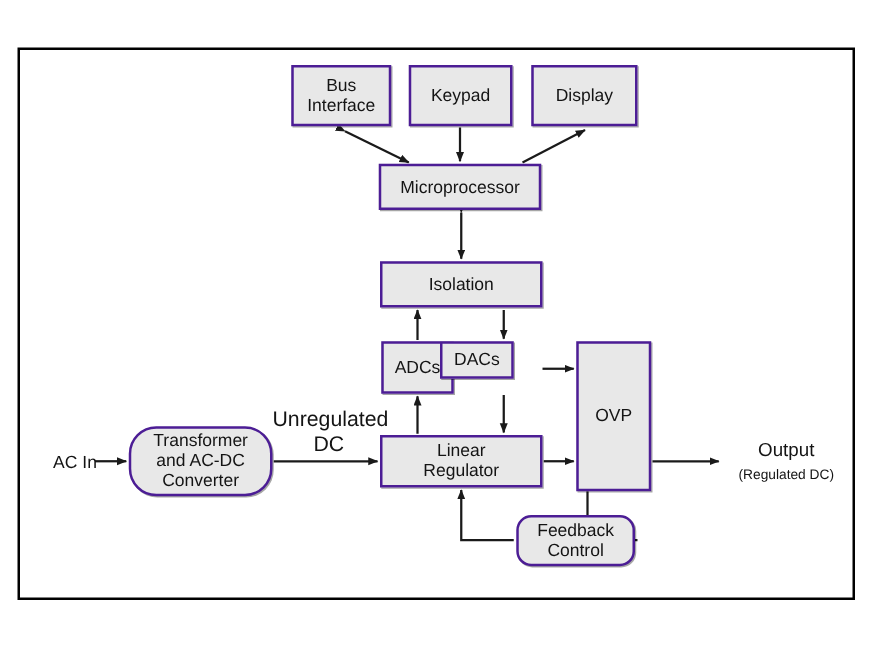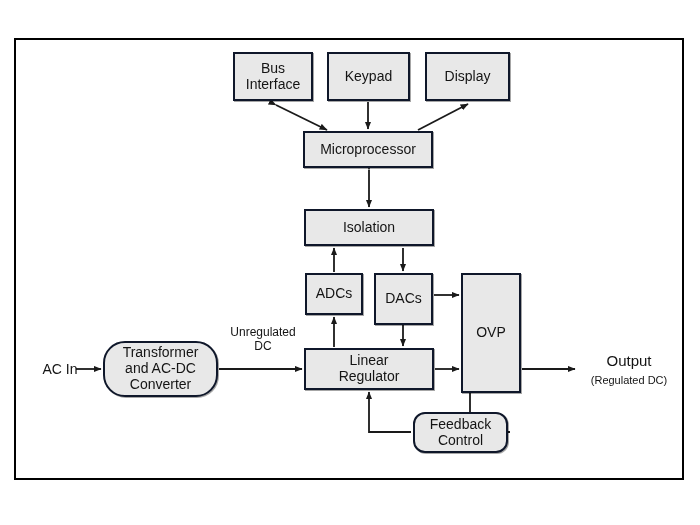--- a/index.html
+++ b/index.html
@@ -31,21 +31,21 @@
     left: 0;
     top: 0;
     width: 700px;
     height: 525px;
     pointer-events: none;
   }
   .node {
     position: absolute;
     box-sizing: border-box;
     background: #e8e8e8;
-    border: 2px solid #0f172a;
+    border: 2px solid #4c1d95;
     display: flex;
     align-items: center;
     justify-content: center;
     text-align: center;
     color: #141414;
     font-family: "Liberation Sans", sans-serif;
     font-size: 14px;
     line-height: 1.12;
     font-weight: 400;
     white-space: pre-line;
@@ -53,21 +53,21 @@
   }
   .label {
     position: absolute;
     color: #141414;
     font-family: "Liberation Sans", sans-serif;
     text-align: center;
     line-height: 1.15;
     white-space: pre-line;
   }
   .label.lg { font-size: 14px; text-align: center; }
-  .label.md { font-size: 12px; }
+  .label.md { font-size: 17px; }
   .label.sm { font-size: 11px; }
   .label.out-main { font-size: 15px; }
 </style>
 </head>
 <body>
 
 <div id="canvas">
 
   <div id="frame"></div>
 
@@ -121,21 +121,21 @@
   <div class="node" style="left:327px; top:52px; width:83px; height:49px;">Keypad</div>
 
   <div class="node" style="left:425px; top:52px; width:85px; height:49px;">Display</div>
 
   <div class="node" style="left:303px; top:131px; width:130px; height:37px;">Microprocessor</div>
 
   <div class="node" style="left:304px; top:209px; width:130px; height:37px;">Isolation</div>
 
   <div class="node" style="left:305px; top:273px; width:58px; height:42px;">ADCs</div>
 
-  <div class="node" style="left:374px; top:273px; width:59px; height:52px;">DACs</div>
+  <div class="node" style="left:352px; top:273px; width:59px; height:30px;">DACs</div>
 
   <div class="node" style="left:461px; top:273px; width:60px; height:120px;">OVP</div>
 
   <div class="node" style="left:103px; top:341px; width:115px; height:56px;border-radius:22px;">Transformer
 and AC-DC
 Converter</div>
 
   <div class="node" style="left:304px; top:348px; width:130px; height:42px;">Linear
 Regulator</div>
 

